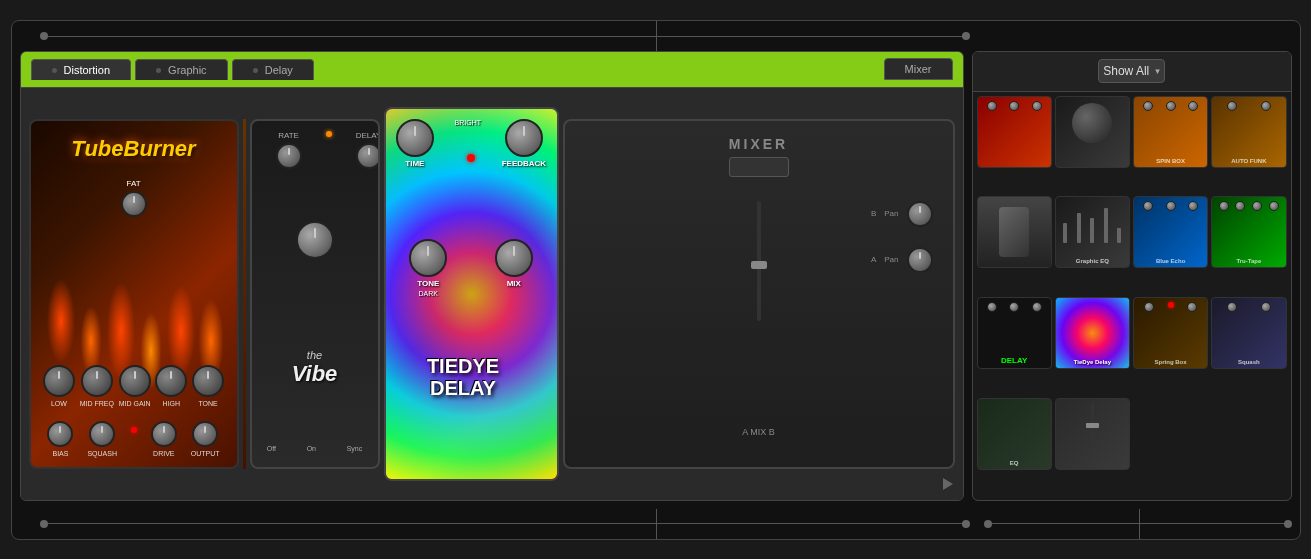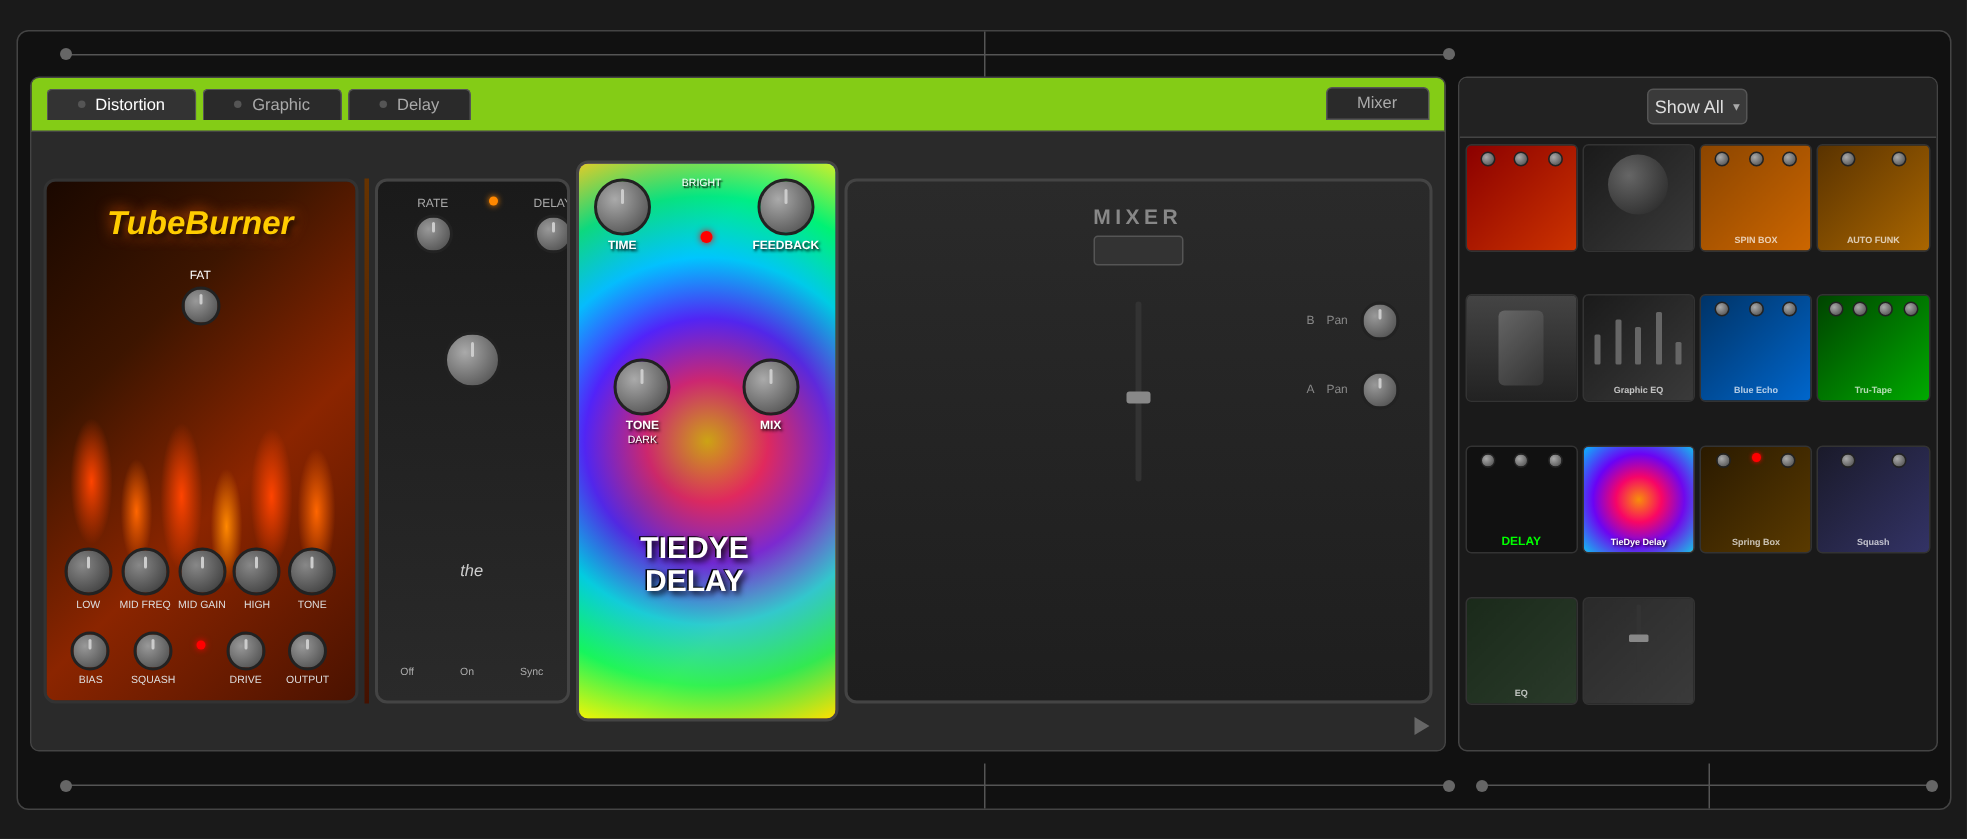--- a/index.html
+++ b/index.html
@@ -927,20 +927,21 @@
             </div>
           </div>
 
 
           <div class="vibe-type-knob">
             <div class="knob-lg"></div>
           </div>
 
           <div class="vibe-title">
             <div class="the-text">the</div>
+            <div class="vibe-text">Vibe</div>
           </div>
 
           <div class="vibe-footer">
             <span class="vibe-switch-label">Off</span>
             <span class="vibe-switch-label">On</span>
             <span class="vibe-switch-label">Sync</span>
           </div>
         </div>
 
         <div class="pedal-delay">
@@ -990,20 +991,21 @@
               <span class="channel-label">A</span>
               <span class="pan-label">Pan</span>
               <div class="knob-sm"></div>
             </div>
           </div>
           <div class="mixer-slider-area">
             <div class="slider-track">
               <div class="slider-handle"></div>
             </div>
           </div>
+          <div class="ab-labels">A   MIX   B</div>
         </div>
 
         <div class="play-button"></div>
       </div>
     </div>
 
     <div class="right-panel">
       <div class="right-header">
         <div class="show-all-btn">
           <span>Show All</span>

